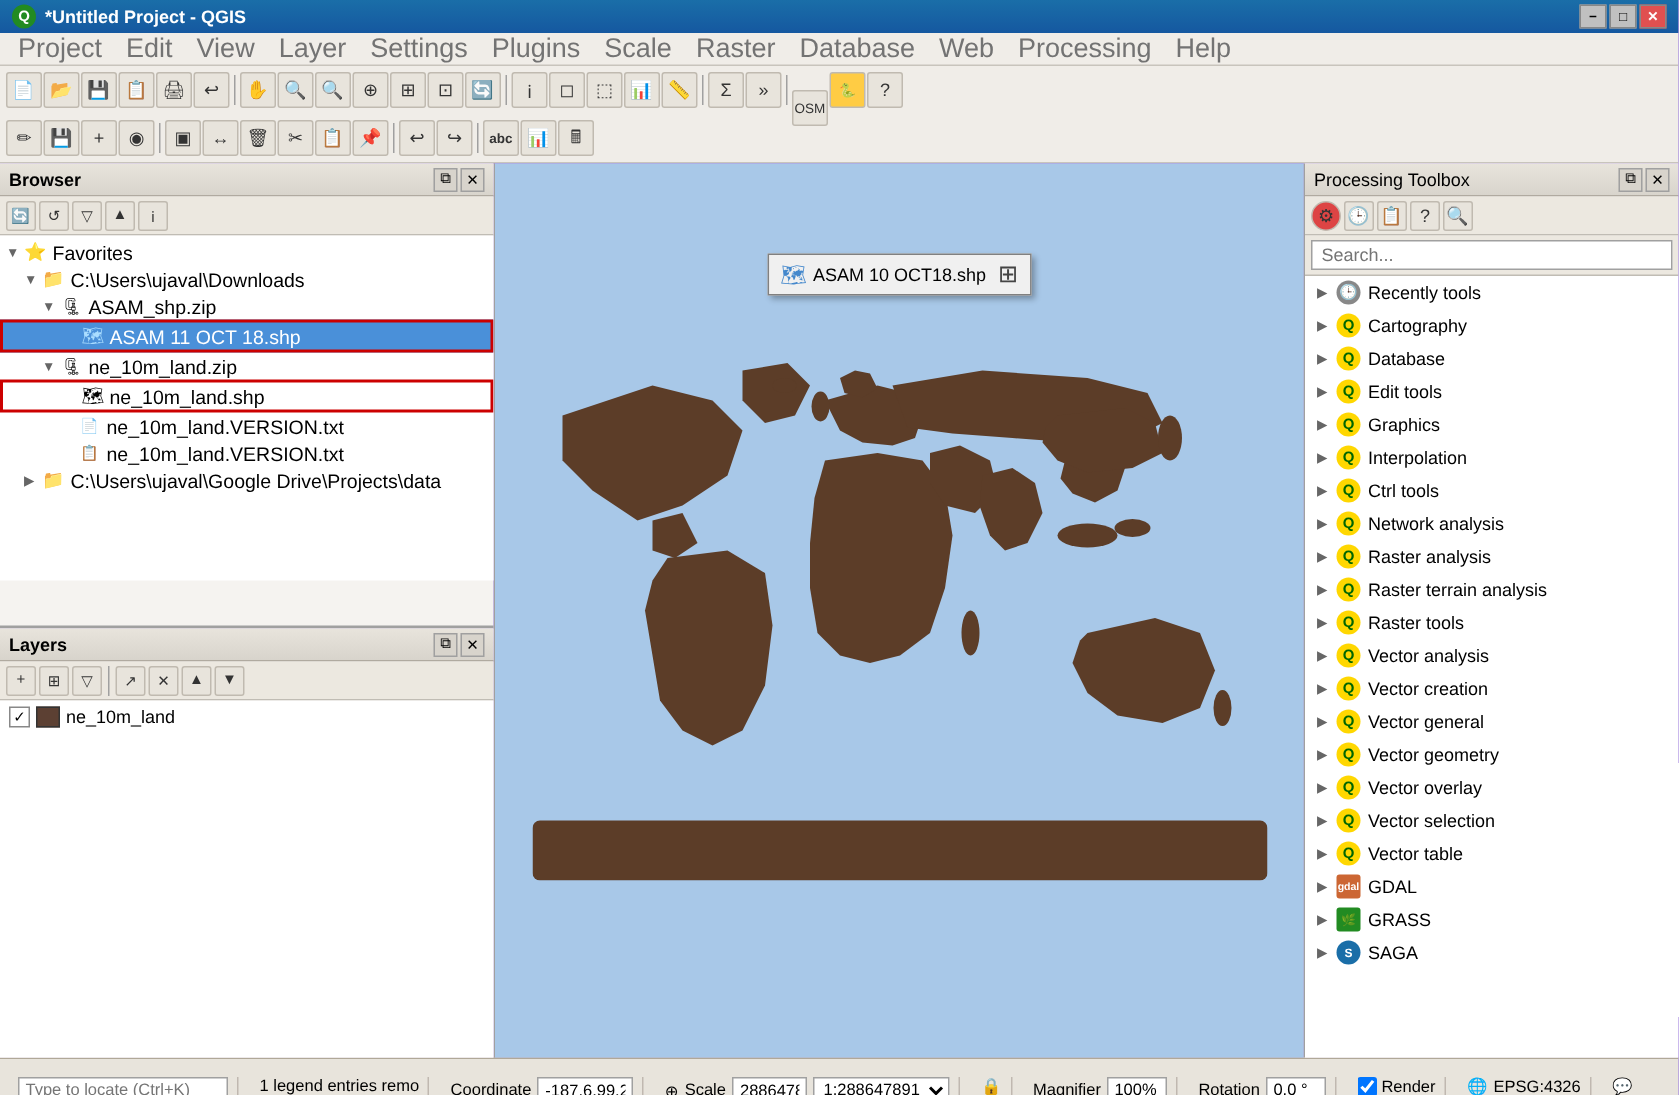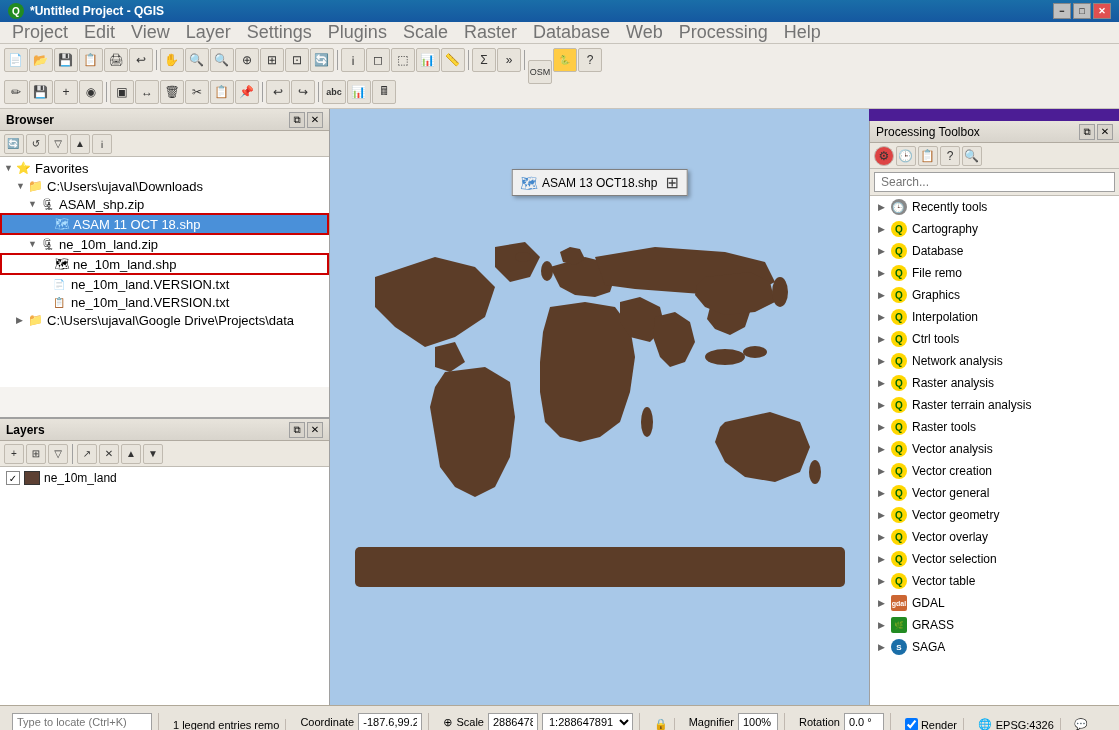--- a/index.html
+++ b/index.html
@@ -67,21 +67,21 @@
       font-size: 12px;
       color: #333;
       border-radius: 2px;
     }
     .tb-separator { width: 1px; height: 20px; background: #a0a0a0; margin: 0 2px; }
     
     
     .main-layout {
       display: flex;
       height: calc(730px - 22px - 22px - 64px - 26px);
-      background: #4c1d95;
+      background: #8b5cf6;
     }
     
     
     .left-panels {
       width: 330px;
       display: flex;
       flex-direction: column;
       border-right: 1px solid #a0a0a0;
     }
     
@@ -174,21 +174,20 @@
     }
     .tooltip-icon { color: #4488cc; font-size: 14px; }
     
     
     .toolbox-panel {
       width: 250px;
       background: #f5f3f0;
       border-left: 1px solid #a0a0a0;
       display: flex;
       flex-direction: column;
-      margin-top: 12px;
     }
     .toolbox-header {
       background: linear-gradient(to bottom, #e8e4dc, #d8d4cc);
       border-bottom: 1px solid #b0aaa0;
       padding: 3px 6px;
       display: flex;
       align-items: center;
       justify-content: space-between;
       height: 22px;
     }
@@ -298,22 +297,22 @@
       margin-right: 4px;
       border: 1px solid #333;
     }
     
     
     .status-bar {
       background: #e8e4dc;
       border-top: 1px solid #b0a898;
       height: 26px;
       display: flex;
-      align-items: flex-end;
-      padding: 0 6px;
+      align-items: flex-start;
+      padding: 12px 6px;
       font-size: 11px;
       gap: 8px;
     }
     .status-section {
       display: flex;
       align-items: center;
       gap: 4px;
       padding: 0 6px;
       border-right: 1px solid #c0b8b0;
     }
@@ -529,21 +528,21 @@
         </div>
       </div>
     </div>
 
   </div>
 
   <div class="map-area">
 
     <div class="map-tooltip">
       <span class="tooltip-icon">🗺</span>
-      <span>ASAM 13 OCT18.shp</span>
+      <span>ASAM 10 OCT18.shp</span>
       <span class="tooltip-plus">⊞</span>
     </div>
 
     <div class="world-map-container">
       <svg width="490" height="360" viewBox="0 0 490 360">
 
         <polygon points="20,50 80,30 120,40 140,60 130,90 100,110 70,120 40,100 20,80" fill="#5c3d28"></polygon>
 
         <polygon points="140,20 170,15 185,30 175,50 155,55 140,40" fill="#5c3d28"></polygon>
 
@@ -630,21 +629,21 @@
             <div class="q-icon">Q</div>
           </span>
         <span>Database</span>
       </div>
 
       <div class="toolbox-item">
         <span class="toolbox-arrow">▶</span>
         <span class="toolbox-icon">
             <div class="q-icon">Q</div>
           </span>
-        <span>File remo</span>
+        <span>Edit tools</span>
       </div>
 
       <div class="toolbox-item">
         <span class="toolbox-arrow">▶</span>
         <span class="toolbox-icon">
             <div class="q-icon">Q</div>
           </span>
         <span>Graphics</span>
       </div>
 

